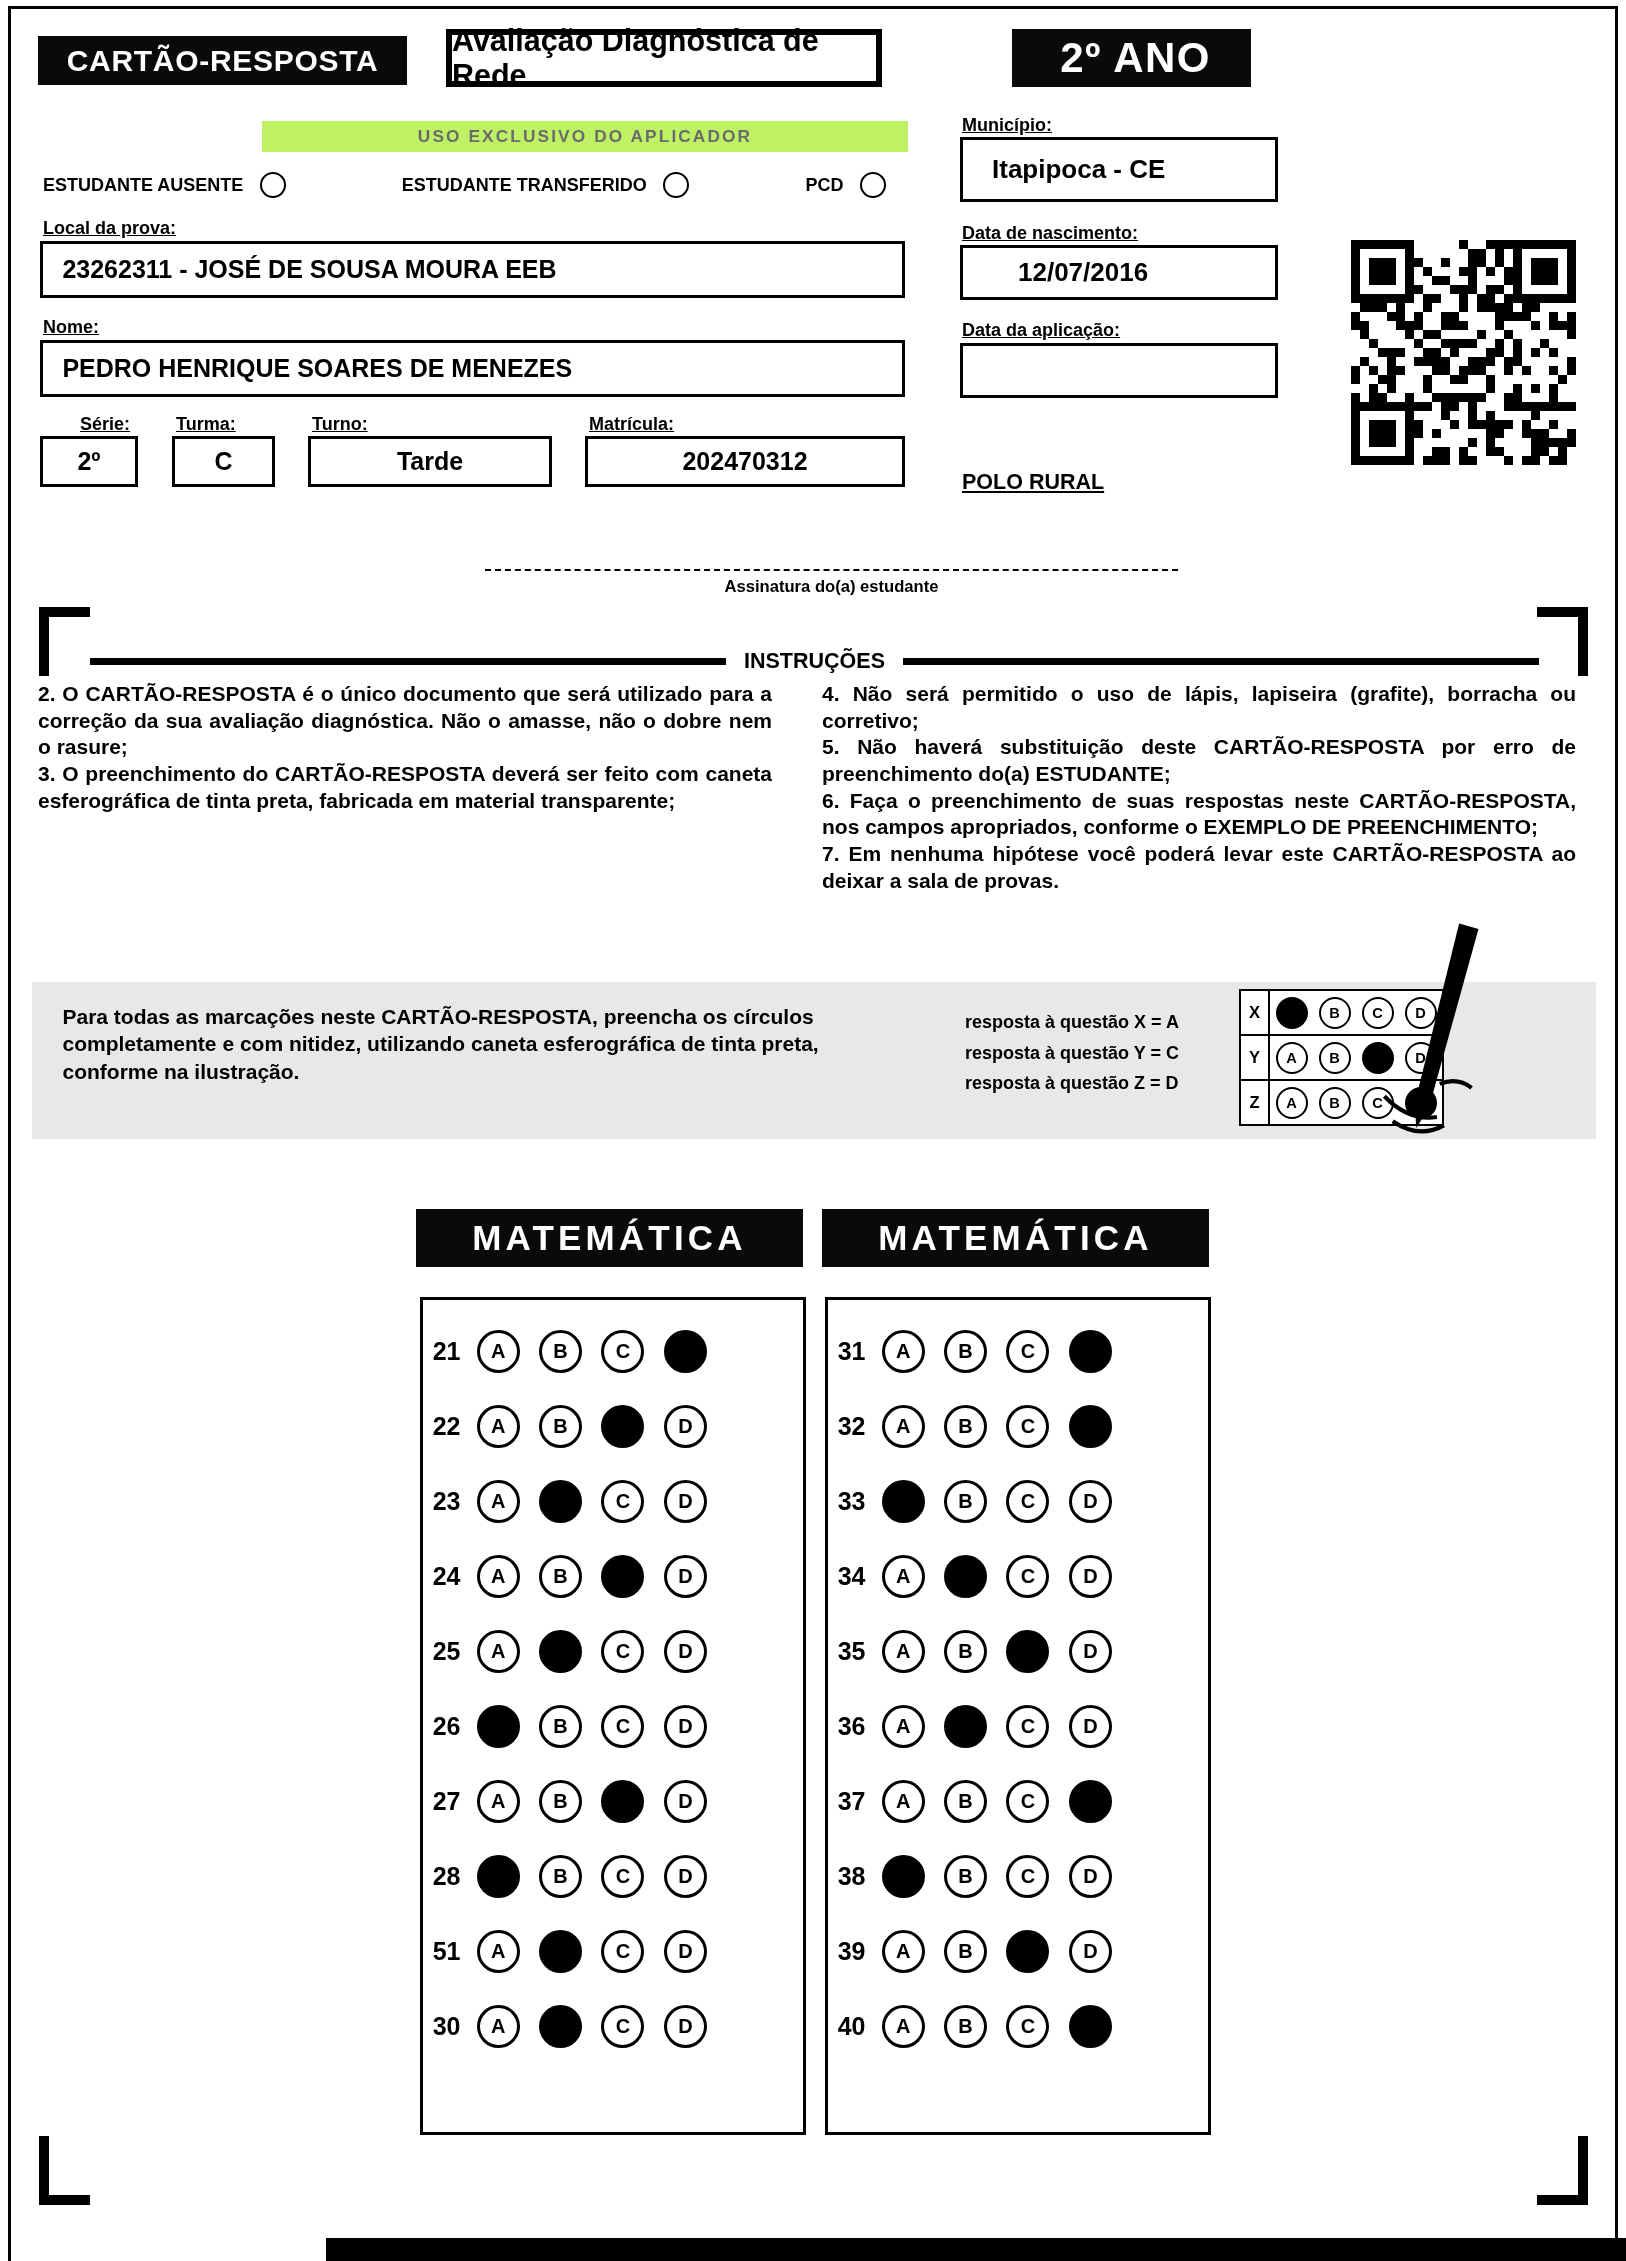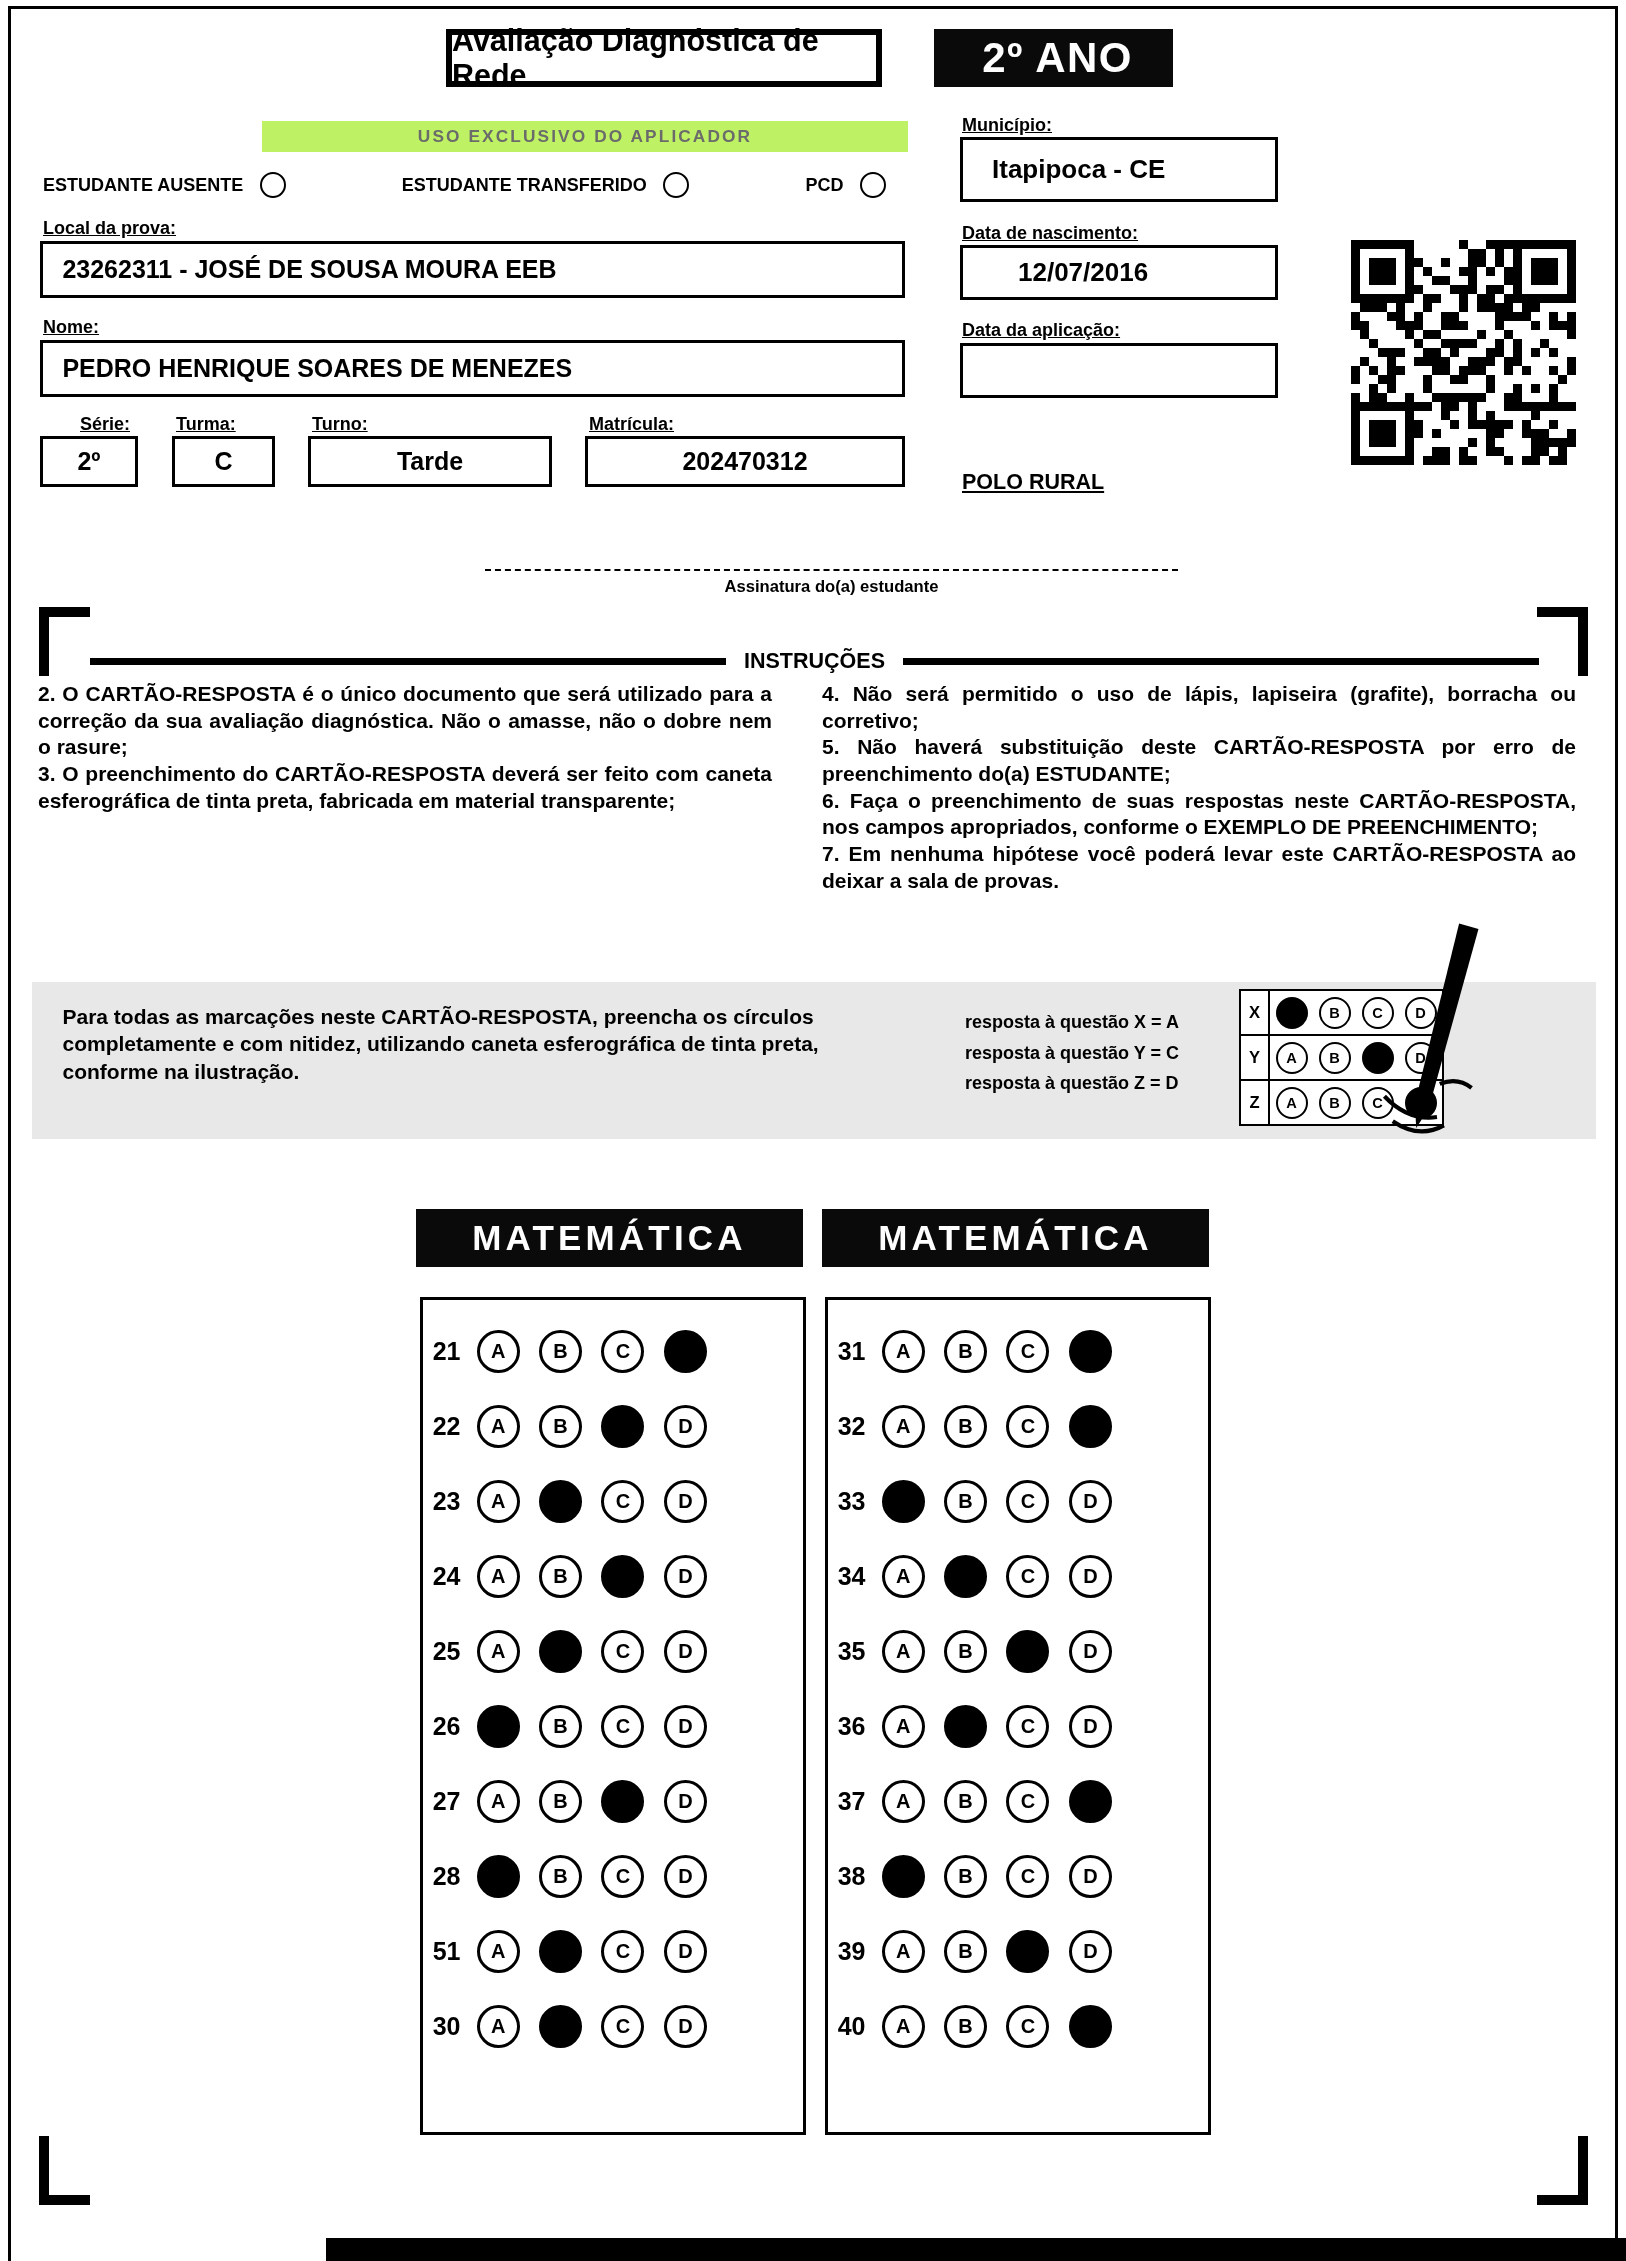--- a/index.html
+++ b/index.html
@@ -9,21 +9,21 @@
   .page { position: relative; width: 1627px; height: 2261px; background: #fff; overflow: hidden; }
   .abs { position: absolute; }
 
   .frame { position: absolute; left: 8.3px; top: 5.5px; width: 1610px; height: 2256px;
            border-top: 3.5px solid #000; border-left: 3.5px solid #000; border-right: 3.5px solid #000; }
 
   .blackbox { background: #0a0a0a; color: #fff; display: flex; align-items: center; justify-content: center; font-weight: bold; }
   .card-title { left: 38px; top: 36px; width: 369px; height: 49px; font-size: 30px; letter-spacing: 0.7px; }
   .exam-title { left: 446px; top: 29px; width: 436px; height: 58px; border: 6.2px solid #000; background: #fff;
                 display: flex; align-items: center; justify-content: center; font-weight: bold; font-size: 30.5px; }
-  .grade-box { left: 934px; top: 29px; width: 239px; height: 58px; font-size: 42px; letter-spacing: 1.4px; padding-left: 8px; }
+  .grade-box { left: 1012px; top: 29px; width: 239px; height: 58px; font-size: 42px; letter-spacing: 1.4px; padding-left: 8px; }
 
   .applicator-bar { left: 262px; top: 121px; width: 646px; height: 30.5px; background: #bef264; color: #6b6b6b;
                     display: flex; align-items: center; justify-content: center; font-weight: bold; font-size: 17.3px; letter-spacing: 2.1px; }
 
   .status-row { left: 43px; top: 165px; width: 864px; height: 40px; display: flex; align-items: center;
                 justify-content: space-between; padding-right: 21px; }
   .status-item { display: flex; align-items: center; }
   .status-label { font-weight: bold; font-size: 18px; }
   .status-circle { width: 26px; height: 26px; border: 2.8px solid #000; border-radius: 50%; margin-left: 16.6px;
                    display: inline-block; background: #fff; }
@@ -79,20 +79,21 @@
 
   .bottom-bar { position: absolute; left: 326px; top: 2238px; width: 1301px; height: 23.6px; background: #000; }
 </style>
 </head>
 <body>
 
 <div class="page">
 
   <div class="frame"></div>
 
+  <div class="abs blackbox card-title">CARTÃO-RESPOSTA</div>
   <div class="abs exam-title">Avaliação Diagnóstica de Rede</div>
   <div class="abs blackbox grade-box">2º ANO</div>
 
   <div class="abs applicator-bar">USO EXCLUSIVO DO APLICADOR</div>
 
   <div class="abs status-row">
       <div class="status-item">
         <span class="status-label">ESTUDANTE AUSENTE</span>
         <span class="status-circle"></span>
       </div>

